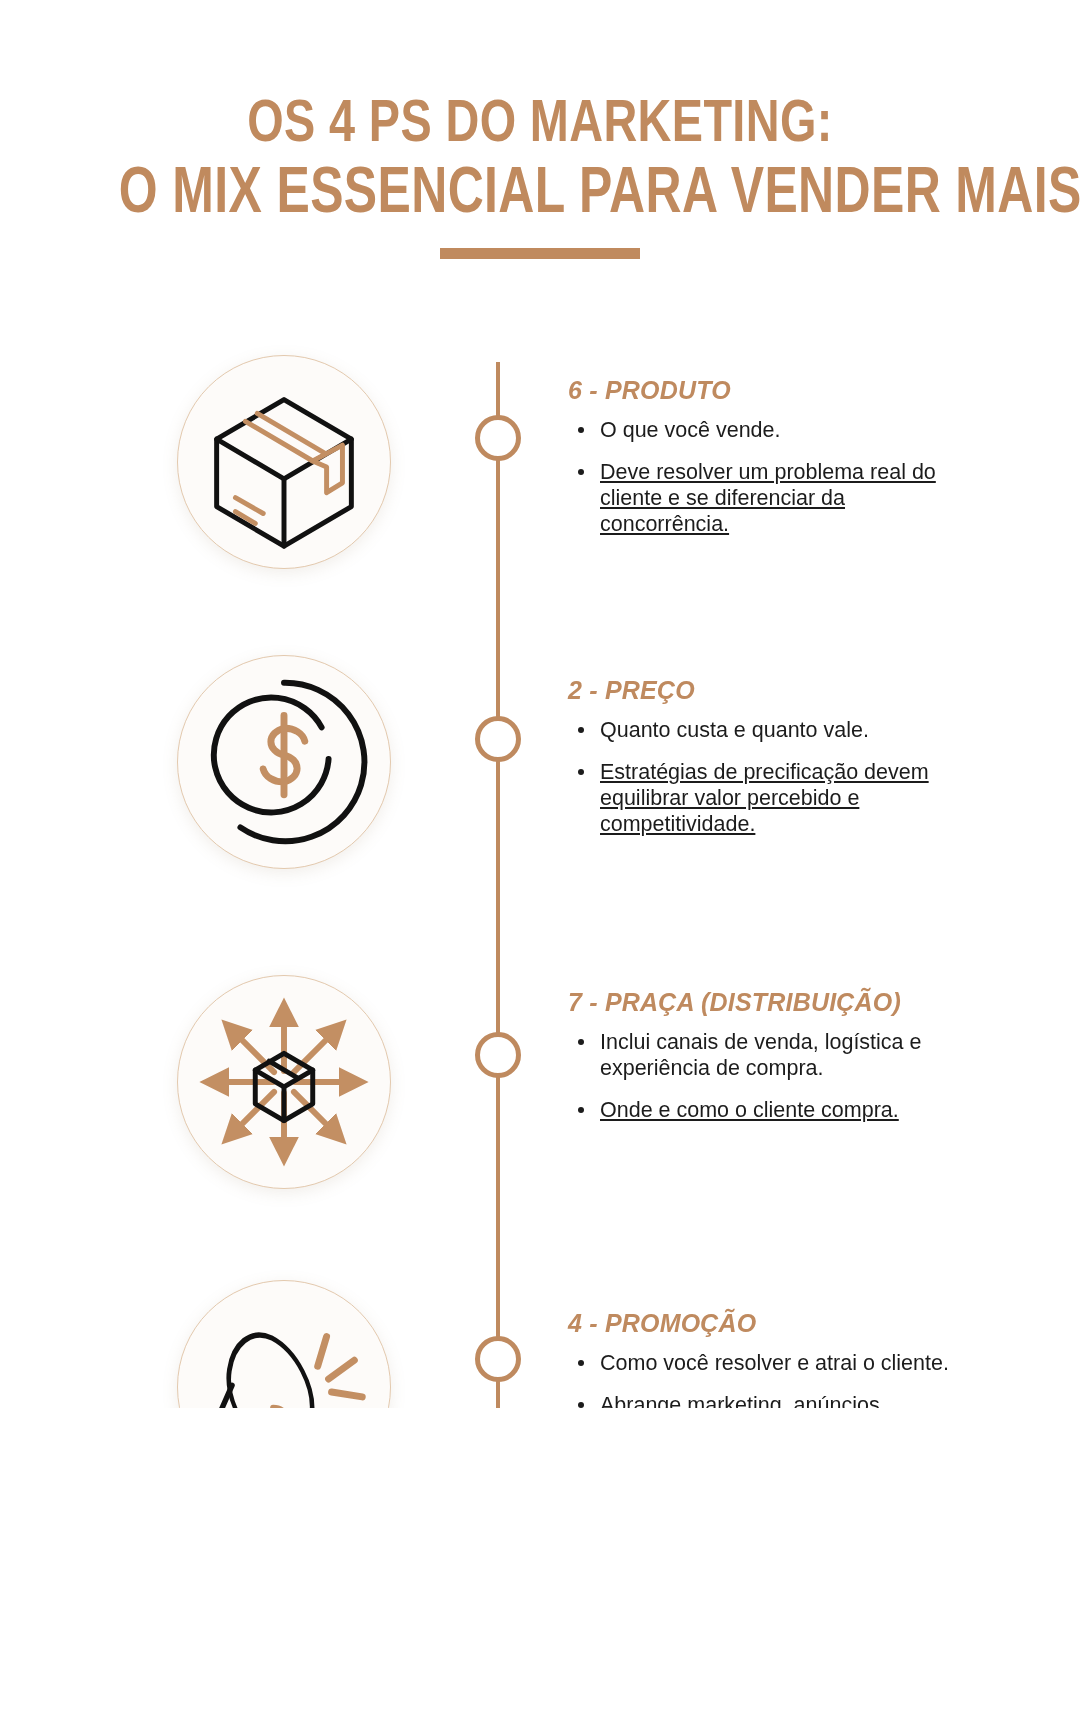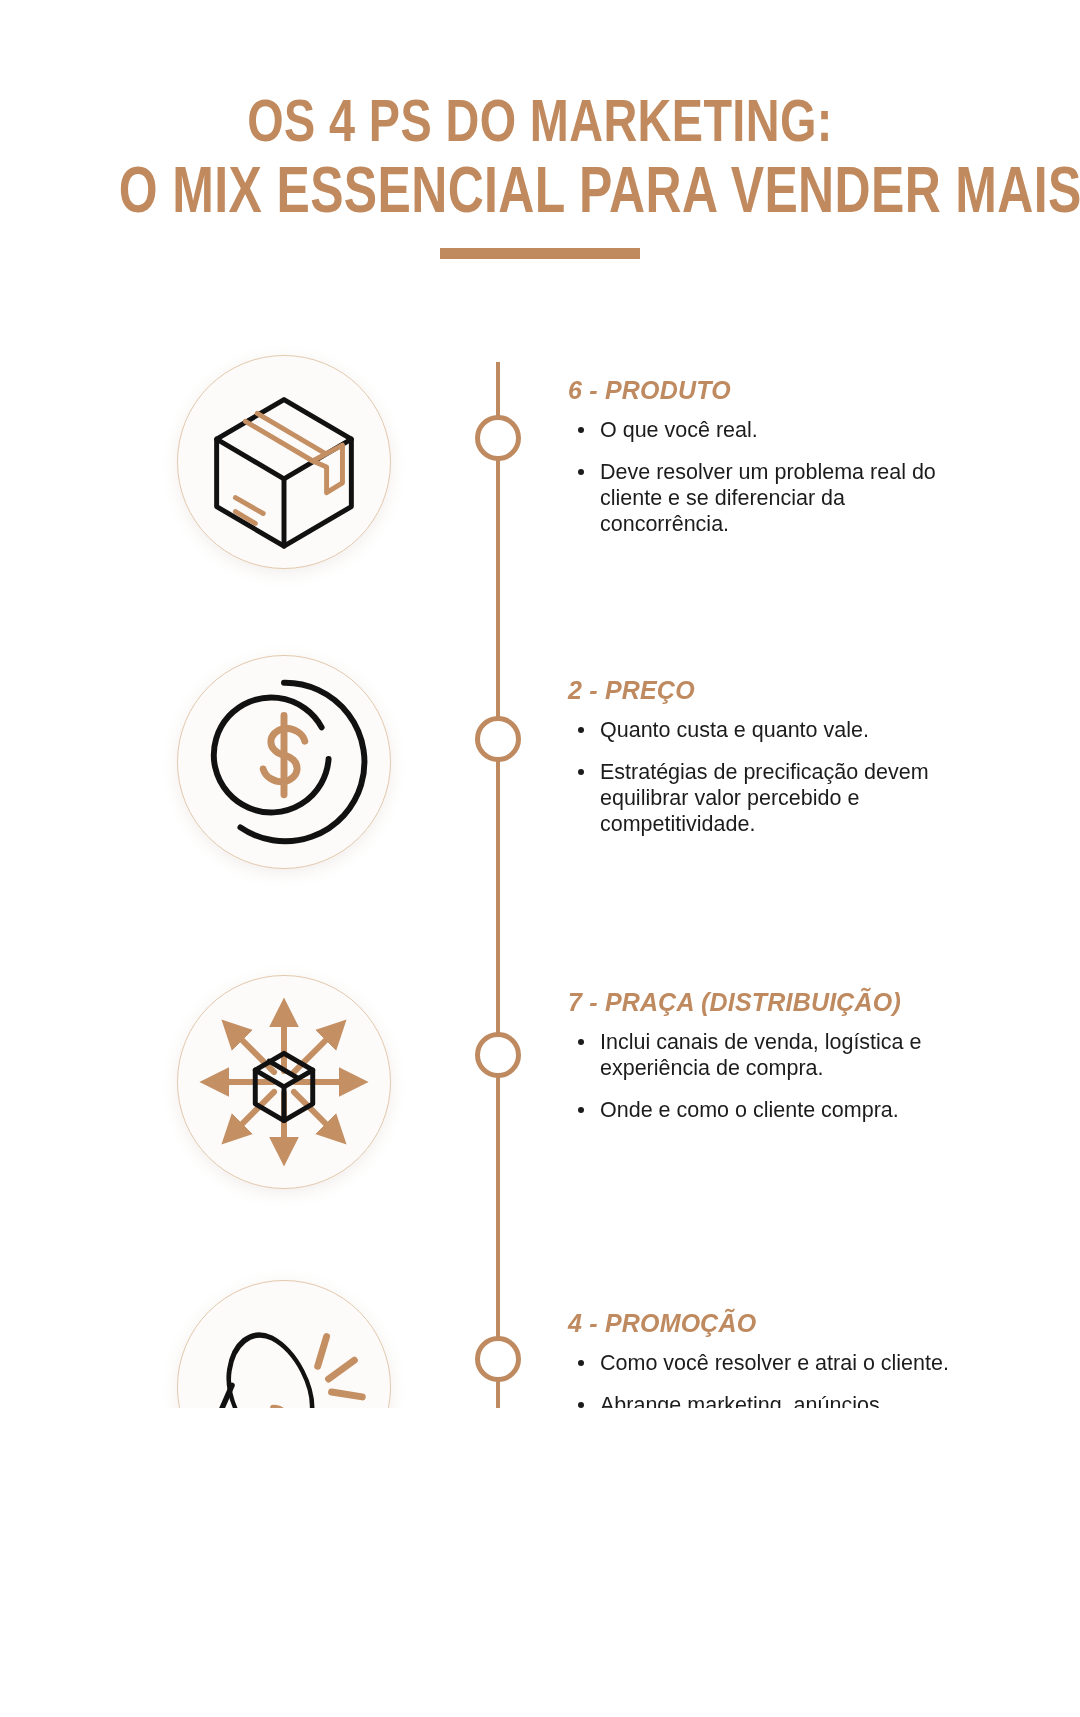--- a/index.html
+++ b/index.html
@@ -103,21 +103,21 @@
     margin-top: 12px;
   }
   ul.bullets li {
     position: relative;
     padding-left: 32px;
     margin-bottom: 16px;
     color: #1c1c1c;
     font-size: 21.5px;
     line-height: 26px;
   }
-  ul.bullets li:last-child { margin-bottom: 0; }
+  ul.bullets li:last-child { margin-bottom: 0; text-decoration: underline; }
   ul.bullets li::before {
     content: "";
     position: absolute;
     left: 10px;
     top: 10px;
     width: 6px;
     height: 6px;
     border-radius: 50%;
     background: #1c1c1c;
   }
@@ -154,21 +154,21 @@
           <path d="M136 106 L166 90 L166 128 L150 138 L150 112 Z" stroke="#c38f63" stroke-width="5"></path>
 
           <path d="M58 143 L86 159" stroke="#c38f63" stroke-width="5"></path>
           <path d="M58 157 L78 169" stroke="#c38f63" stroke-width="5"></path>
         </g>
       </svg>
     </div>
     <div class="content" style="top:20px;">
       <div class="section-heading">6 - PRODUTO</div>
       <ul class="bullets">
-        <li>O que você real.</li>
+        <li>O que você vende.</li>
         <li>Deve resolver um problema real do cliente e se diferenciar da concorrência.</li>
       </ul>
     </div>
   </div>
 
   <div class="row" style="top:655px;">
     <div class="icon-circle" style="top:0;">
       <svg viewBox="0 0 214 214" xmlns="http://www.w3.org/2000/svg">
         <g fill="none" stroke-linecap="round">
 

